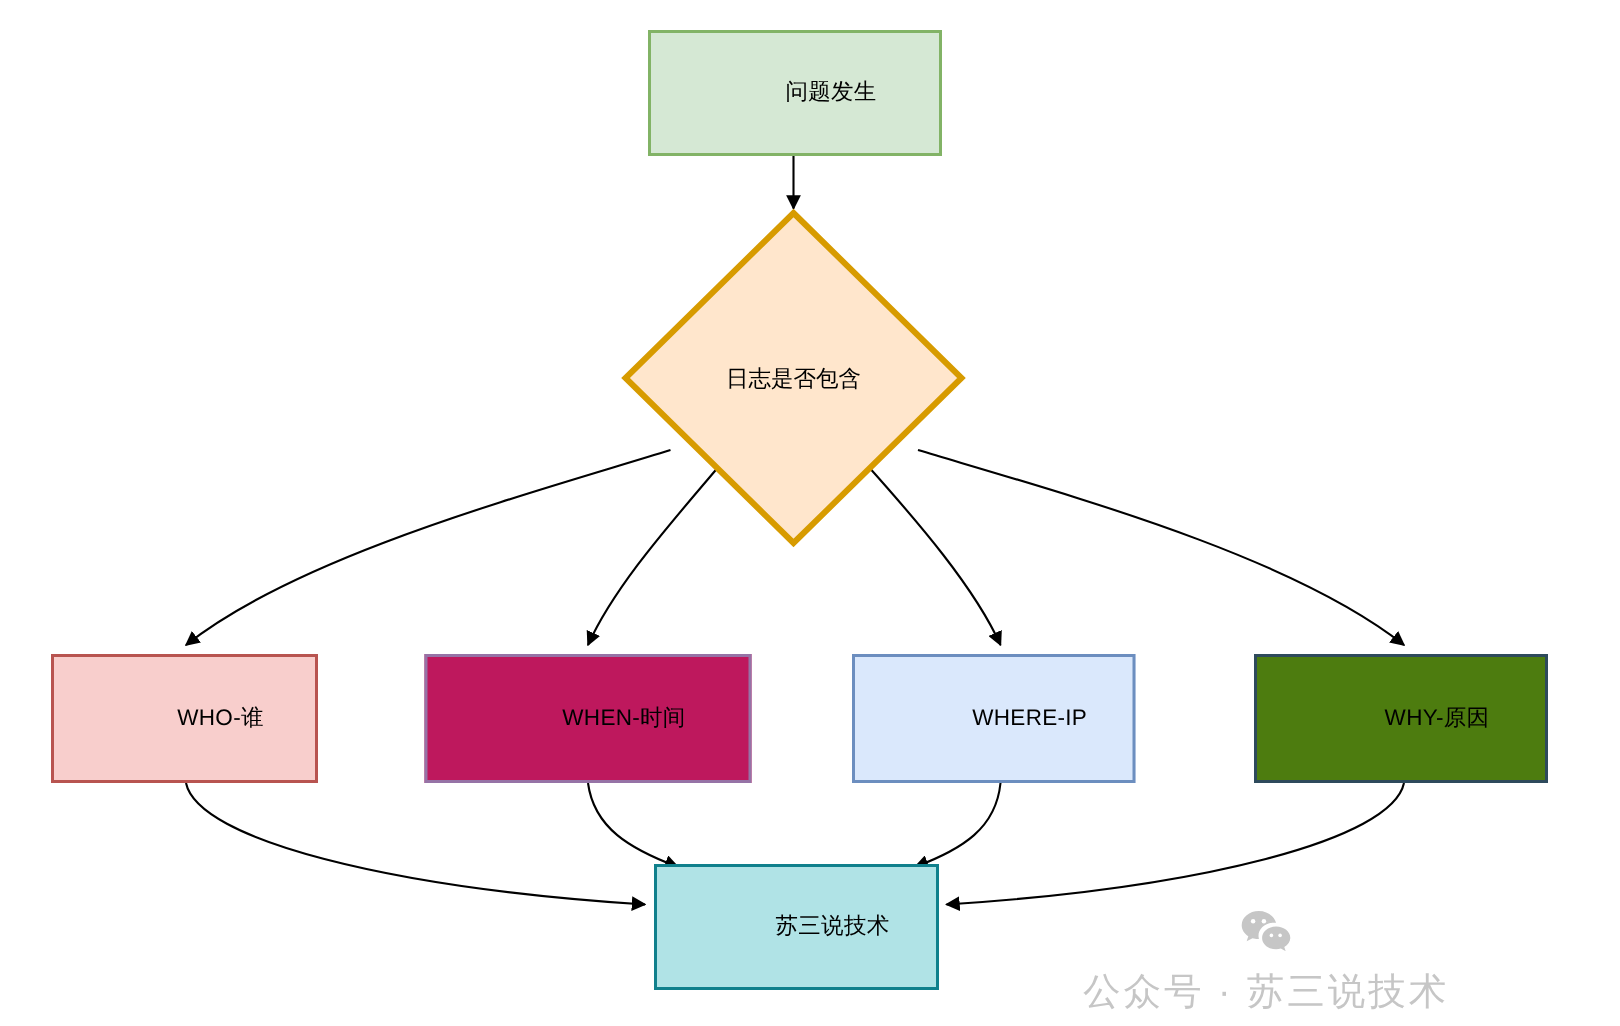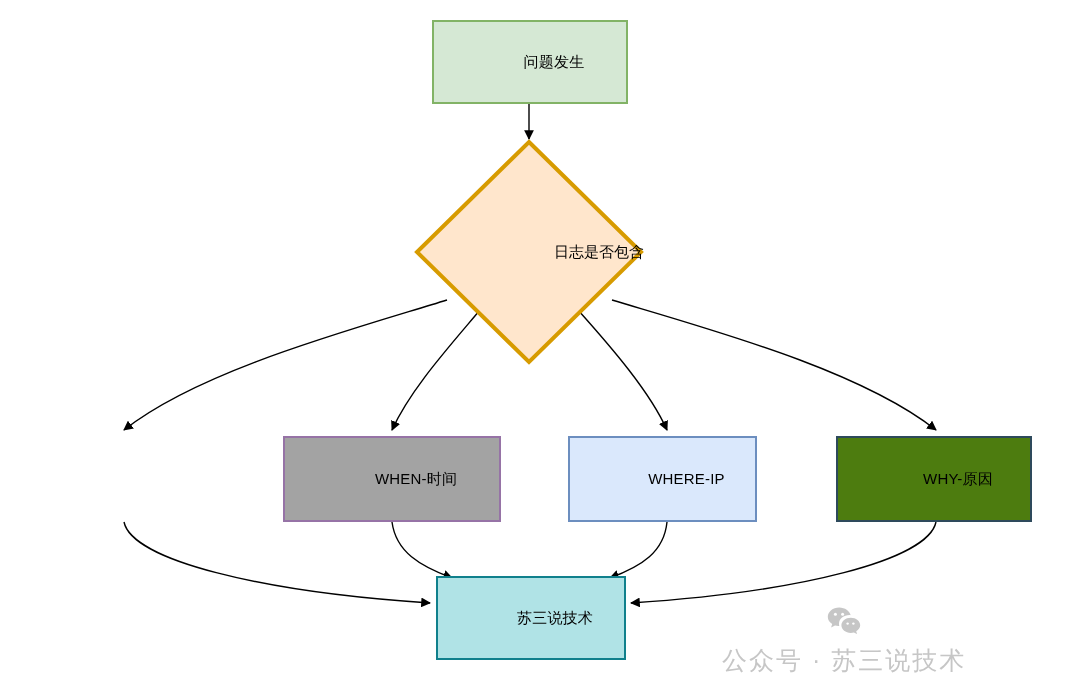--- a/index.html
+++ b/index.html
@@ -44,21 +44,21 @@
   }
   .node-label {
     display: block;
     padding: 0 6px;
   }
   
   .diamond-wrap {
     position: absolute;
     display: flex;
     align-items: center;
-    justify-content: flex-end;
+    justify-content: center;
   }
   .diamond-shape {
     position: absolute;
     left: 0;
     top: 0;
     width: 100%;
     height: 100%;
   }
   .diamond-label {
     position: relative;
@@ -121,23 +121,27 @@
     <span class="node-label">问题发生</span>
   </div>
 
   <div class="diamond-wrap" style="left:414px; top:139px; width:230px; height:226px;">
     <svg class="diamond-shape" viewBox="0 0 230 226" preserveAspectRatio="none" xmlns="http://www.w3.org/2000/svg">
       <polygon points="115,3 227,113 115,223 3,113" fill="#ffe6cc" stroke="#d79b00" stroke-width="4" stroke-linejoin="miter"></polygon>
     </svg>
     <span class="diamond-label">日志是否包含</span>
   </div>
 
+  <div class="node rect" style="left:34px; top:436px; width:178px; height:86px;
+              background:#f8cecc; border-color:#b85450;">
+    <span class="node-label">WHO-谁</span>
+  </div>
 
   <div class="node rect" style="left:283px; top:436px; width:218px; height:86px;
-              background:#a3a3a3; border-color:#9673a6;">
+              background:#be185d; border-color:#9673a6;">
     <span class="node-label">WHEN-时间</span>
   </div>
 
   <div class="node rect" style="left:568px; top:436px; width:189px; height:86px;
               background:#dae8fc; border-color:#6c8ebf;">
     <span class="node-label">WHERE-IP</span>
   </div>
 
   <div class="node rect" style="left:836px; top:436px; width:196px; height:86px;
               background:#4d7c0f; border-color:#2e4a5c;">

